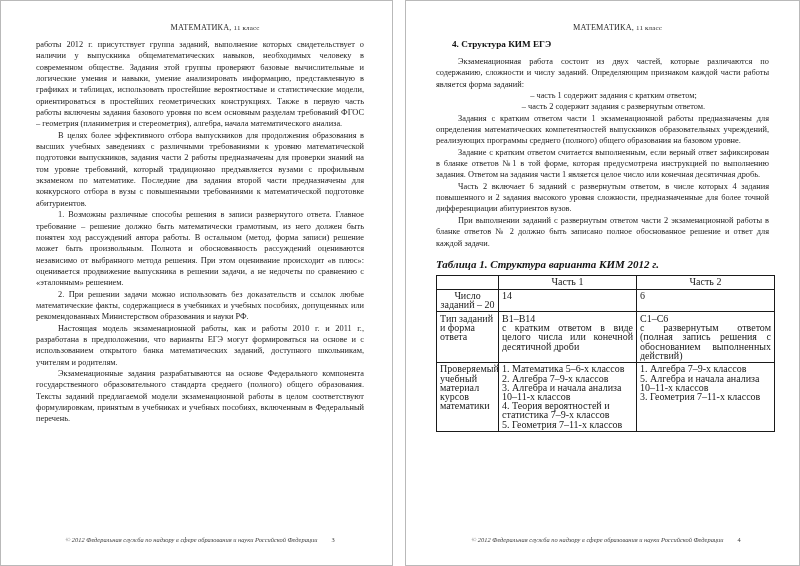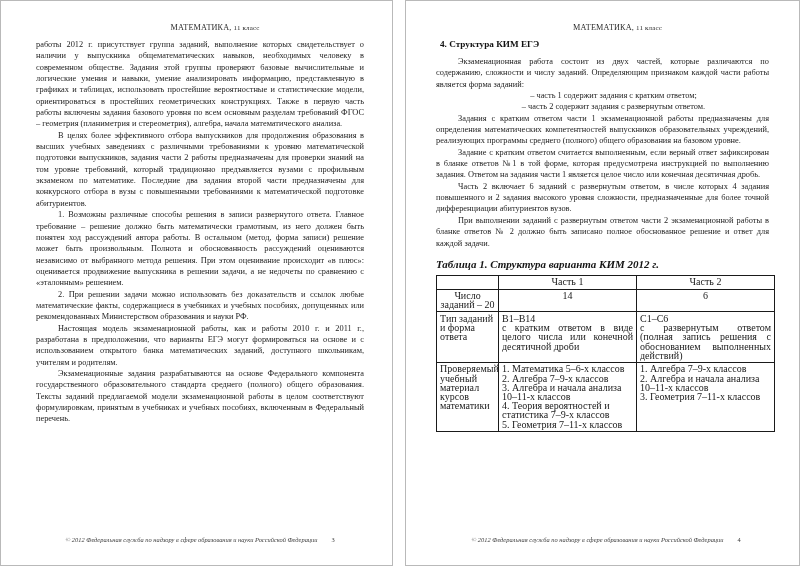--- a/index.html
+++ b/index.html
@@ -40,21 +40,21 @@
     margin-bottom:7px;
     white-space:nowrap;
   }
   .runhead .big{font-size:8.2px;}
   .runhead .small{font-size:7px;}
 
   .sec-title{
     font-weight:bold;
     font-size:9.2px;
     color:#111;
-    margin:2px 0 7px 4px;
+    margin:2px 0 7px 16px;
   }
 
   p.para{
     margin:0 0 0 0;
     text-align:justify;
     text-justify:inter-word;
     text-indent:22px;
     font-size:8.35px;
     line-height:11.35px;
     color:#1d1d1d;
@@ -98,21 +98,21 @@
   .c-p1{width:138px;}
   .c-p2{width:138px;}
   th.parthead{
     text-align:center;
     font-weight:bold;
     font-size:7.7px;
     padding:2px 3px;
   }
   td.lbl{font-weight:bold;text-align:left;}
   td.lbl.ctr{text-align:center;font-weight:normal;}
-  td.num{text-align:center;}
+  td.num{text-align:left;}
   td.jst{text-align:justify;}
   .strong{font-weight:bold;}
   .listcell div{text-align:left;}
 
   .footer{
     position:absolute;
     left:35px;right:28px;bottom:22px;
     display:flex;
     align-items:baseline;
     justify-content:center;
@@ -206,21 +206,21 @@
             <td class="lbl">Проверяемый учебный материал курсов математики</td>
             <td class="listcell">
               <div>1. Математика 5–6-х классов</div>
               <div>2. Алгебра 7–9-х классов</div>
               <div>3. Алгебра и начала анализа 10–11-х классов</div>
               <div>4. Теория вероятностей и статистика 7–9-х классов</div>
               <div>5. Геометрия 7–11-х классов</div>
             </td>
             <td class="listcell">
               <div>1. Алгебра 7–9-х классов</div>
-              <div>2. Алгебра и начала анализа 10–11-х классов</div>
+              <div>5. Алгебра и начала анализа 10–11-х классов</div>
               <div>3. Геометрия 7–11-х классов</div>
             </td>
           </tr>
         </tbody>
       </table>
 
     </div>
 
     <div class="footer">
       <span class="ftxt">© 2012  Федеральная служба по надзору в сфере образования и науки Российской Федерации</span>

